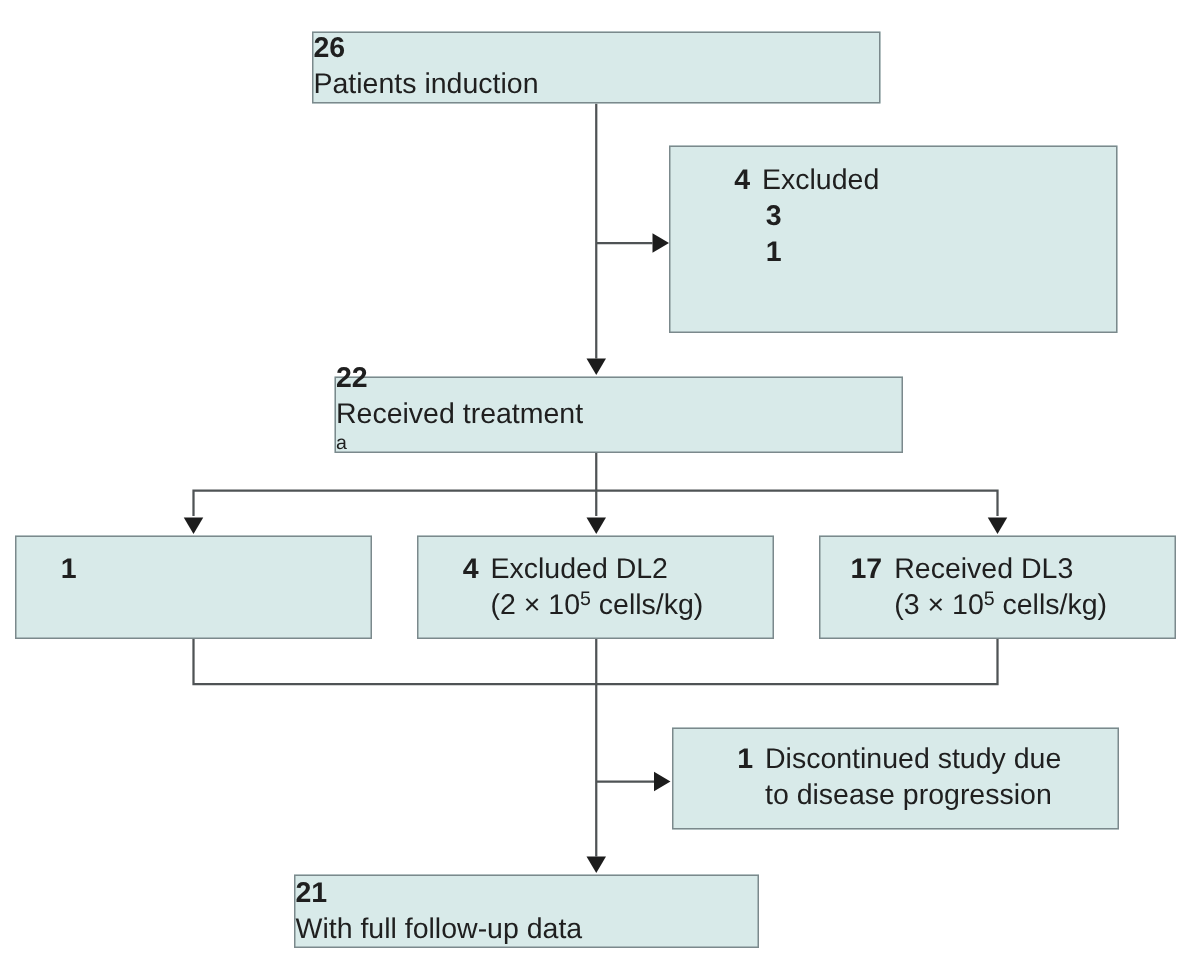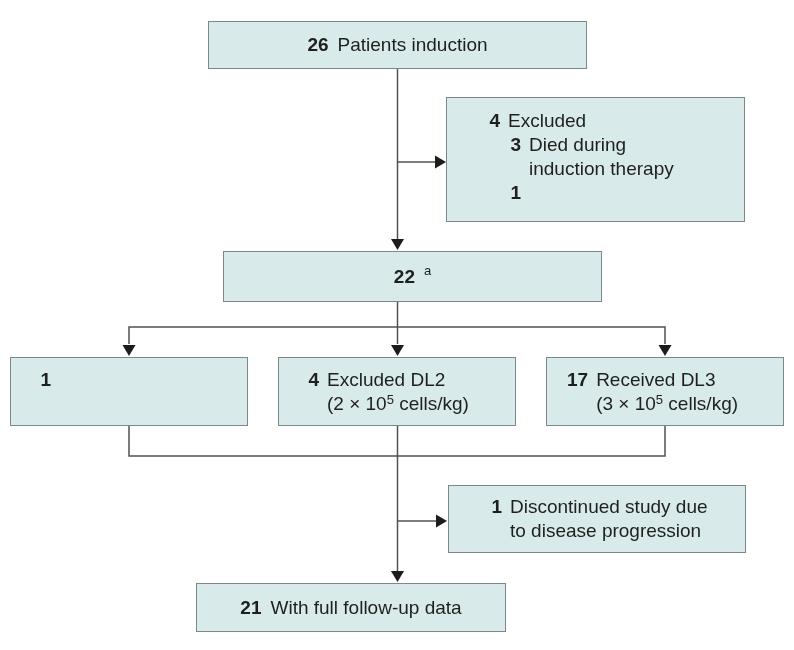--- a/index.html
+++ b/index.html
@@ -23,21 +23,21 @@
   svg.connectors polygon{fill:var(--arrow);stroke:none;}
 
   .box{
     position:absolute;
     background:var(--box-fill);
     border:1.5px solid var(--box-border);
     box-sizing:border-box;
     font-size:19px;
     line-height:24px;
   }
-  .box.centered{display:flex;align-items:center;justify-content:center;}
+  .box.centered{display:flex;align-items:flex-start;justify-content:center;flex-direction:column;}
   .num{font-weight:700;}
   .centered .num{margin-right:9px;}
 
   .entry{display:flex;}
   .entry .num{flex:none;text-align:right;margin-right:8px;}
   .label{white-space:pre-line;}
 
   .box-excluded{padding:11px 8px 0 40px;}
   .box-excluded .num{min-width:13px;}
   .box-excluded .sub{margin-left:21px;}
@@ -92,30 +92,29 @@
     <span class="label">Patients induction</span>
   </div>
 
   <div class="box box-excluded" id="box-excluded">
     <div class="entry">
       <span class="num">4</span>
       <span class="label">Excluded</span>
     </div>
     <div class="entry sub">
       <span class="num">3</span>
-      <span class="label">Died during
-induction therapy</span>
     </div>
     <div class="entry sub">
       <span class="num">1</span>
     </div>
   </div>
 
   <div class="box centered" id="box-treatment">
     <span class="num">22</span>
+    <span class="label">Received treatment</span>
       <span class="sup">a</span>
   </div>
 
   <div class="box box-dl" id="box-dl1">
     <div class="entry">
       <span class="num">1</span>
     </div>
   </div>
 
   <div class="box box-dl" id="box-dl2">

